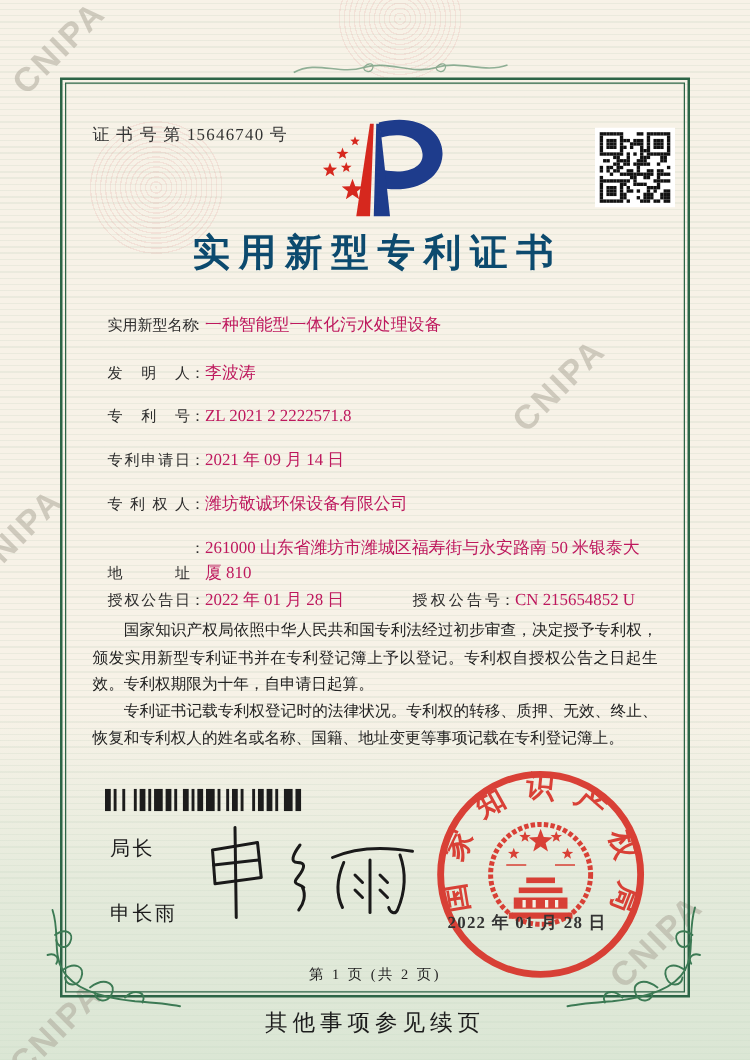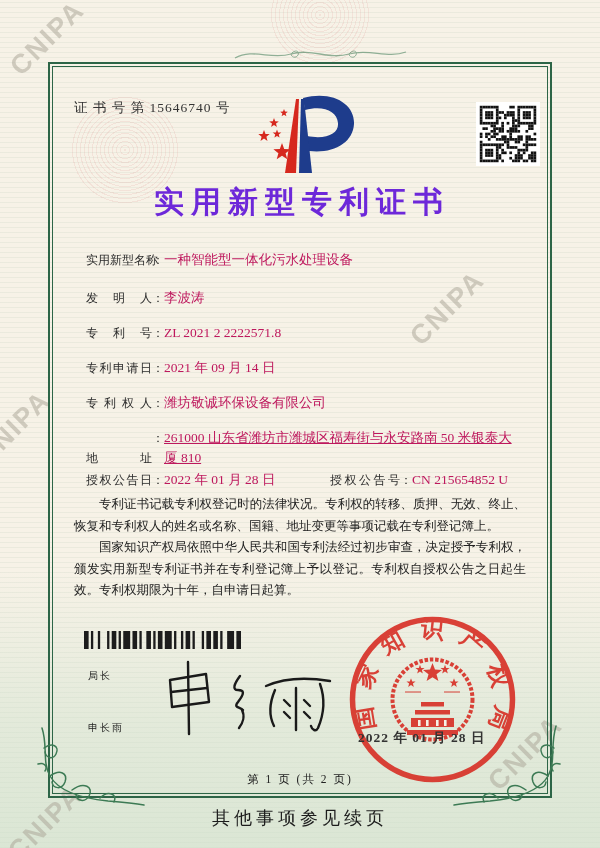--- a/index.html
+++ b/index.html
@@ -50,44 +50,44 @@
   .cert-number{
     position:absolute; left:74px; top:99px;
     font-size:13.5px; letter-spacing:1px; color:#333;
   }
 
   .logo{position:absolute; left:240px; top:85px; width:125px; height:95px;}
   .qr{position:absolute; left:476px; top:102px; width:64px; height:64px;}
 
   .doc-title{
     position:absolute; left:4px; right:0; top:182px; text-align:center;
-    font-size:30px; font-weight:bold; letter-spacing:7px; color:#6d28d9;
+    font-size:30px; font-weight:bold; letter-spacing:7px; color:#0c4a6e;
   }
 
   .field-row{position:absolute; left:86px; font-size:13px; line-height:20px; white-space:nowrap;}
   .justify-chars{display:inline-flex; justify-content:space-between; width:66px; font-size:12px; vertical-align:bottom;}
   .fcolon{display:inline-block; width:12px; font-size:12px;}
   .fvalue{font-size:13.5px; color:#be185d;}
-  .fvalue.wrap{display:inline-block; white-space:normal; width:352px; vertical-align:top; line-height:20px;text-decoration:underline;}
+  .fvalue.wrap{display:inline-block; white-space:normal; width:352px; vertical-align:top; line-height:20px;}
   .grant-no-group{position:absolute; left:244px; top:0; white-space:nowrap;}
   .grant-no-group .justify-chars{width:70px;}
 
   .row-name{top:250px;} .row-inventor{top:288px;} .row-patno{top:323px;}
   .row-appdate{top:358px;} .row-patentee{top:393px;} .row-address{top:428px;}
   .row-grant{top:470px;}
 
   .paragraphs{
     position:absolute; left:74px; top:494px; width:452px;
     font-size:12.5px; line-height:1.72; color:#222; text-align:justify;
   }
   .paragraphs p{margin:0; text-indent:2em;}
 
   .barcode{position:absolute; left:84px; top:631px; width:157px; height:18px;}
 
-  .signer{position:absolute; left:88px; font-size:10px; letter-spacing:2px; color:#1c1c1c;
+  .signer{position:absolute; left:88px; font-size:16px; letter-spacing:2px; color:#1c1c1c;
     font-family:"Liberation Sans","DejaVu Sans",sans-serif;}
   .signer.title{top:669px;} .signer.name{top:698px;margin-top:23px;}
 
   .signature-svg{position:absolute; left:148px; top:650px; width:195px; height:96px;}
 
   .seal{position:absolute; left:345px; top:612px; width:175px; height:175px;
     opacity:0.88; mix-blend-mode:multiply;}
   .seal-date{
     position:absolute; left:358px; top:729px; width:165px; z-index:4;
     font-size:13.5px; font-weight:bold; letter-spacing:1px; color:#333;
@@ -452,22 +452,22 @@
             <span>授</span>
             <span>权</span>
             <span>公</span>
             <span>告</span>
             <span>号</span>
           </span><span class="fcolon">：</span><span class="fvalue">CN 215654852 U</span>
       </span>
     </div>
 
     <div class="paragraphs">
+      <p>国家知识产权局依照中华人民共和国专利法经过初步审查，决定授予专利权，颁发实用新型专利证书并在专利登记簿上予以登记。专利权自授权公告之日起生效。专利权期限为十年，自申请日起算。</p>
       <p>专利证书记载专利权登记时的法律状况。专利权的转移、质押、无效、终止、恢复和专利权人的姓名或名称、国籍、地址变更等事项记载在专利登记簿上。</p>
-      <p>国家知识产权局依照中华人民共和国专利法经过初步审查，决定授予专利权，颁发实用新型专利证书并在专利登记簿上予以登记。专利权自授权公告之日起生效。专利权期限为十年，自申请日起算。</p>
     </div>
 
     <svg class="barcode" viewBox="0 0 157 18" preserveAspectRatio="none">
       <g id="barcode-bars" fill="#1c1c1c">
           <rect x="0.00" y="0" width="4.62" height="18"></rect>
           <rect x="6.93" y="0" width="2.31" height="18"></rect>
           <rect x="13.85" y="0" width="2.31" height="18"></rect>
           <rect x="23.09" y="0" width="2.31" height="18"></rect>
           <rect x="27.71" y="0" width="4.62" height="18"></rect>
           <rect x="34.63" y="0" width="2.31" height="18"></rect>

